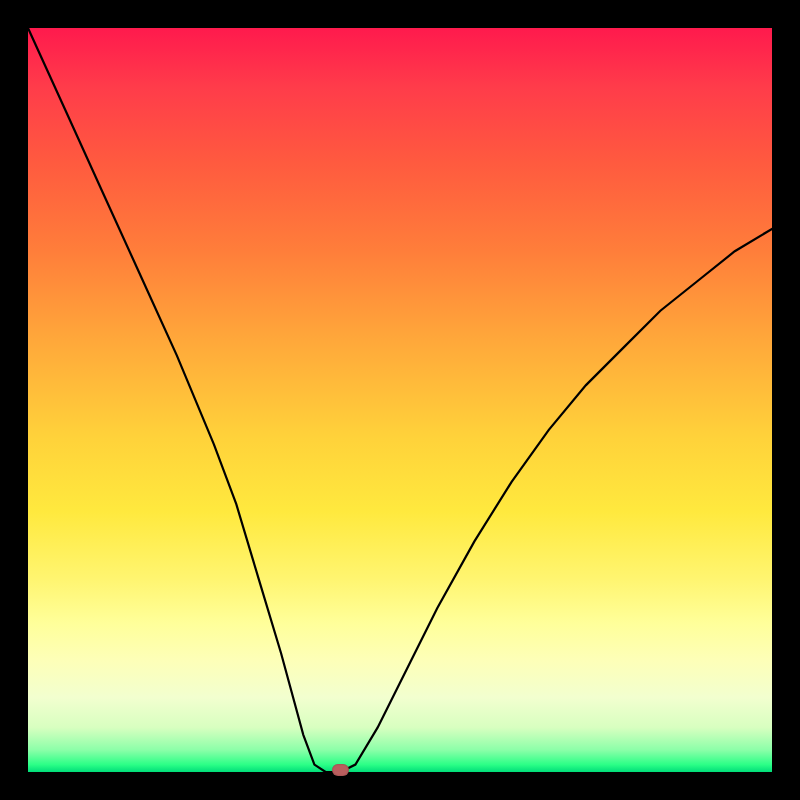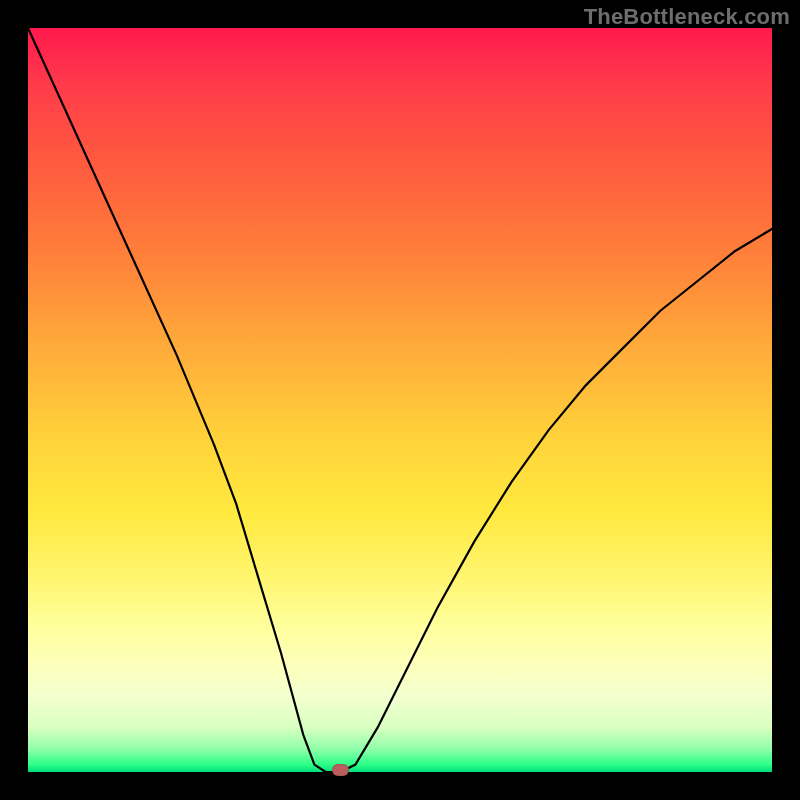--- a/index.html
+++ b/index.html
@@ -67,21 +67,20 @@
     height: 12px;
     border-radius: 6px;
     background: #b95e5e;
     box-shadow: inset 0 0 2px rgba(0,0,0,0.3);
   }
 </style>
 </head>
 <body>
 
 <div class="frame">
-  <div class="watermark">TheBottleneck.com</div>
 
   <div class="plot-area">
     <svg class="curve" viewBox="0 0 744 744" preserveAspectRatio="none">
       <path id="curve-path" fill="none" stroke="#000" stroke-width="2.2" stroke-linecap="round" d="M0.0 0.0 L37.2 81.8 L74.4 163.7 L111.6 245.5 L148.8 327.4 L186.0 416.6 L208.3 476.2 L230.6 550.6 L253.0 625.0 L275.3 706.8 L286.4 736.6 L297.6 744.0 L312.5 744.0 L327.4 736.6 L349.7 699.4 L372.0 654.7 L409.2 580.3 L446.4 513.4 L483.6 453.8 L520.8 401.8 L558.0 357.1 L595.2 319.9 L632.4 282.7 L669.6 253.0 L706.8 223.2 L744.0 200.9"></path>
     </svg>
     <div class="marker" id="min-marker" style="left: 304.48px; top: 736px; background: rgb(185, 94, 94);"></div>
   </div>
 </div>
 
 </body></html>

